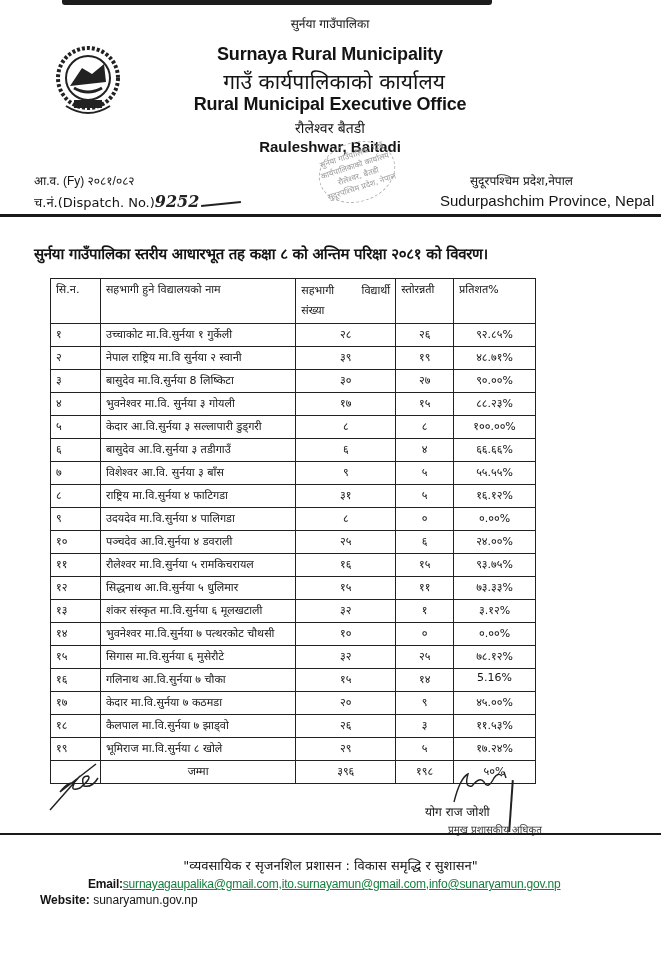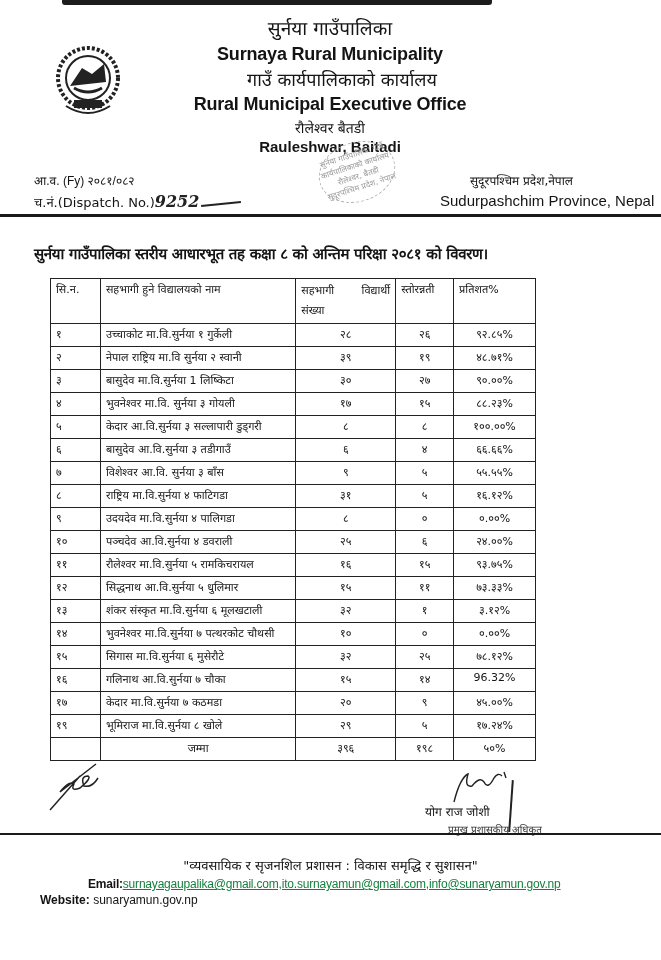--- a/index.html
+++ b/index.html
@@ -3,23 +3,23 @@
 <meta charset="utf-8">
 <style>
   html, body { margin: 0; padding: 0; }
   body {
     width: 661px; height: 960px; background: #ffffff; position: relative; overflow: hidden;
     font-family: "Liberation Sans", "DejaVu Sans", sans-serif; color: #141414;
   }
   .top-bar { position: absolute; left: 62px; top: 0; width: 430px; height: 5px; background: #1c1c1c; border-radius: 0 0 3px 3px; }
   .emblem { position: absolute; left: 52px; top: 38px; width: 72px; height: 92px; }
   .hdr-line { position: absolute; left: 0; width: 661px; text-align: center; white-space: nowrap; }
-  .hdr-np1 { top: 15px; left: 120px; width: 420px; font-size: 19px; font-family: "DejaVu Sans", sans-serif; }
+  .hdr-np1 { top: 15px; left: 120px; width: 420px; font-size: 12px; font-family: "DejaVu Sans", sans-serif; }
   .hdr-en1 { top: 44px; left: 120px; width: 420px; font-size: 18px; font-weight: bold; font-family: "Liberation Sans", sans-serif; letter-spacing: -0.2px; }
-  .hdr-np2 { top: 67px; left: 132px; width: 420px; font-size: 18px; font-family: "DejaVu Sans", sans-serif; }
+  .hdr-np2 { top: 67px; left: 124px; width: 420px; font-size: 21px; font-family: "DejaVu Sans", sans-serif; }
   .hdr-en2 { top: 94px; left: 120px; width: 420px; font-size: 18px; font-weight: bold; letter-spacing: -0.2px; }
   .hdr-np3 { top: 118px; left: 120px; width: 420px; font-size: 14px; font-family: "DejaVu Sans", sans-serif; }
   .hdr-en3 { top: 138px; left: 120px; width: 420px; font-size: 15px; font-weight: bold; text-align: center; }
   .stamp { position: absolute; left: 318px; top: 142px; width: 78px; height: 60px; border-radius: 50%; border: 1px dashed #b0b0b0; color: #9a9a9a; font-size: 8px; font-family: "DejaVu Sans", sans-serif; text-align: center; line-height: 11px; padding-top: 6px; box-sizing: border-box; transform: rotate(-18deg); }
   .fy { position: absolute; left: 34px; top: 172px; font-size: 12px; font-family: Liberation Sans, sans-serif; }
   .dispatch { position: absolute; left: 34px; top: 192px; font-size: 13px; font-family: "DejaVu Sans", sans-serif; }
   .dispatch-no { font-family: "DejaVu Serif", serif; font-style: italic; font-size: 16px; font-weight: bold; color: #222; }
   .dispatch-stroke { display: inline-block; width: 40px; height: 2px; background: #222; vertical-align: middle; transform: rotate(-6deg); margin-left: 2px; }
   .province-np { position: absolute; left: 470px; top: 172px; font-size: 12px; font-family: "DejaVu Sans", sans-serif; }
   .province-en { position: absolute; left: 440px; top: 192px; font-size: 15px; text-align: right; }
@@ -114,21 +114,21 @@
       </tr>
       <tr>
         <td>२</td>
         <td>नेपाल राष्ट्रिय मा.वि सुर्नया २ स्वानी</td>
         <td class="num">३९</td>
         <td class="num">१९</td>
         <td class="pct">४८.७१%</td>
       </tr>
       <tr>
         <td>३</td>
-        <td>बासुदेव मा.वि.सुर्नया 1 लिष्किटा</td>
+        <td>बासुदेव मा.वि.सुर्नया 8 लिष्किटा</td>
         <td class="num">३०</td>
         <td class="num">२७</td>
         <td class="pct">९०.००%</td>
       </tr>
       <tr>
         <td>४</td>
         <td>भुवनेश्वर मा.वि. सुर्नया ३ गोयली</td>
         <td class="num">१७</td>
         <td class="num">१५</td>
         <td class="pct">८८.२३%</td>
@@ -208,28 +208,35 @@
         <td>सिगास मा.वि.सुर्नया ६ मुसेरौटे</td>
         <td class="num">३२</td>
         <td class="num">२५</td>
         <td class="pct">७८.१२%</td>
       </tr>
       <tr>
         <td>१६</td>
         <td>गलिनाथ आ.वि.सुर्नया ७ चौका</td>
         <td class="num">१५</td>
         <td class="num">१४</td>
-        <td class="pct">96.32%</td>
+        <td class="pct">5.16%</td>
       </tr>
       <tr>
         <td>१७</td>
         <td>केदार मा.वि.सुर्नया ७ कठमडा</td>
         <td class="num">२०</td>
         <td class="num">९</td>
         <td class="pct">४५.००%</td>
+      </tr>
+      <tr>
+        <td>१८</td>
+        <td>कैलपाल मा.वि.सुर्नया ७ झाड्वो</td>
+        <td class="num">२६</td>
+        <td class="num">३</td>
+        <td class="pct">११.५३%</td>
       </tr>
       <tr>
         <td>१९</td>
         <td>भूमिराज मा.वि.सुर्नया ८ खोले</td>
         <td class="num">२९</td>
         <td class="num">५</td>
         <td class="pct">१७.२४%</td>
       </tr>
     </tbody>
   <tfoot>

